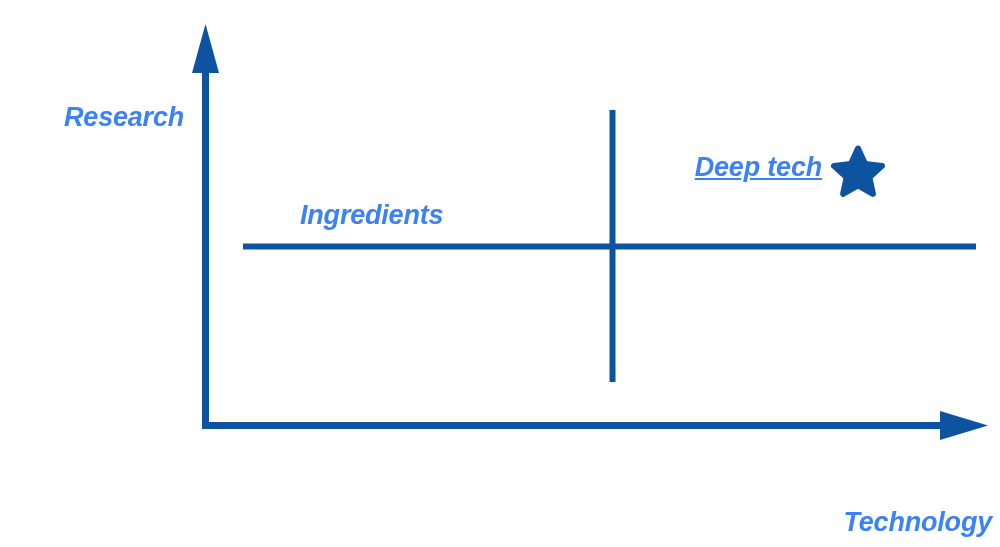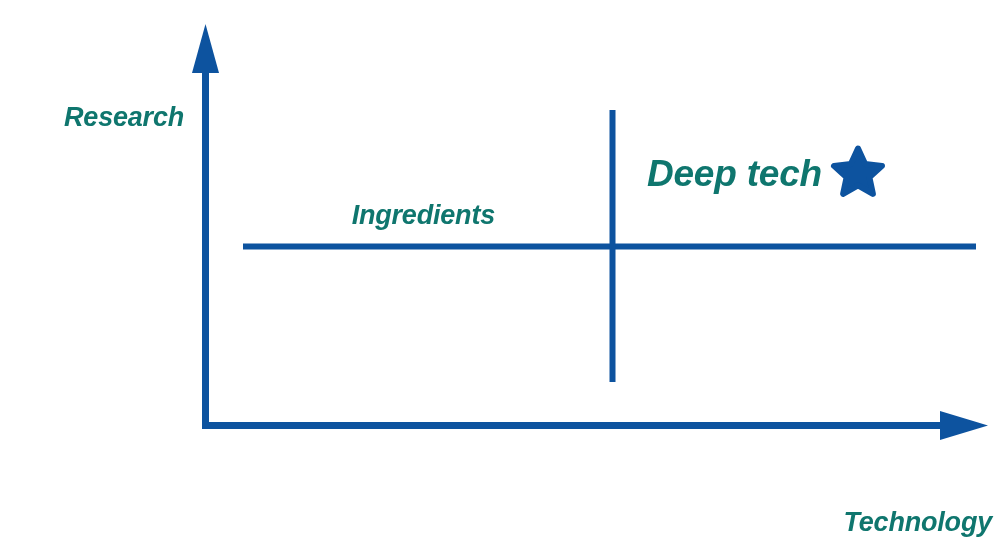--- a/index.html
+++ b/index.html
@@ -20,21 +20,21 @@
   }
   #diagram-svg {
     position: absolute;
     left: 0;
     top: 0;
     width: 1000px;
     height: 547px;
   }
   .label {
     position: absolute;
-    color: #0f766e;
+    color: #3b82f6;
     font-family: "Liberation Sans", "DejaVu Sans", sans-serif;
     font-style: italic;
     font-weight: bold;
     font-stretch: condensed;
     line-height: 1.18;
     white-space: pre;
     letter-spacing: -0.2px;
     -webkit-font-smoothing: antialiased;
   }
   
@@ -51,29 +51,30 @@
     top: 443px;
     width: 392px;
     text-align: right;
     font-size: 27px;
   }
   
   #label-ingredients {
     left: 300px;
     top: 136px;
     width: 195px;
-    text-align: right;
+    text-align: left;
     font-size: 27px;
   }
   #label-deep-tech {
     left: 600px;
     top: 152px;
     width: 222px;
     text-align: right;
-    font-size: 37px;
+    font-size: 27px;
+    text-decoration: underline;
   }
   #label-start-here {
     left: 660px;
     top: 304px;
     width: 185px;
     text-align: right;
     font-size: 27px;
   }
   .axis-title-line {
     display: block;

